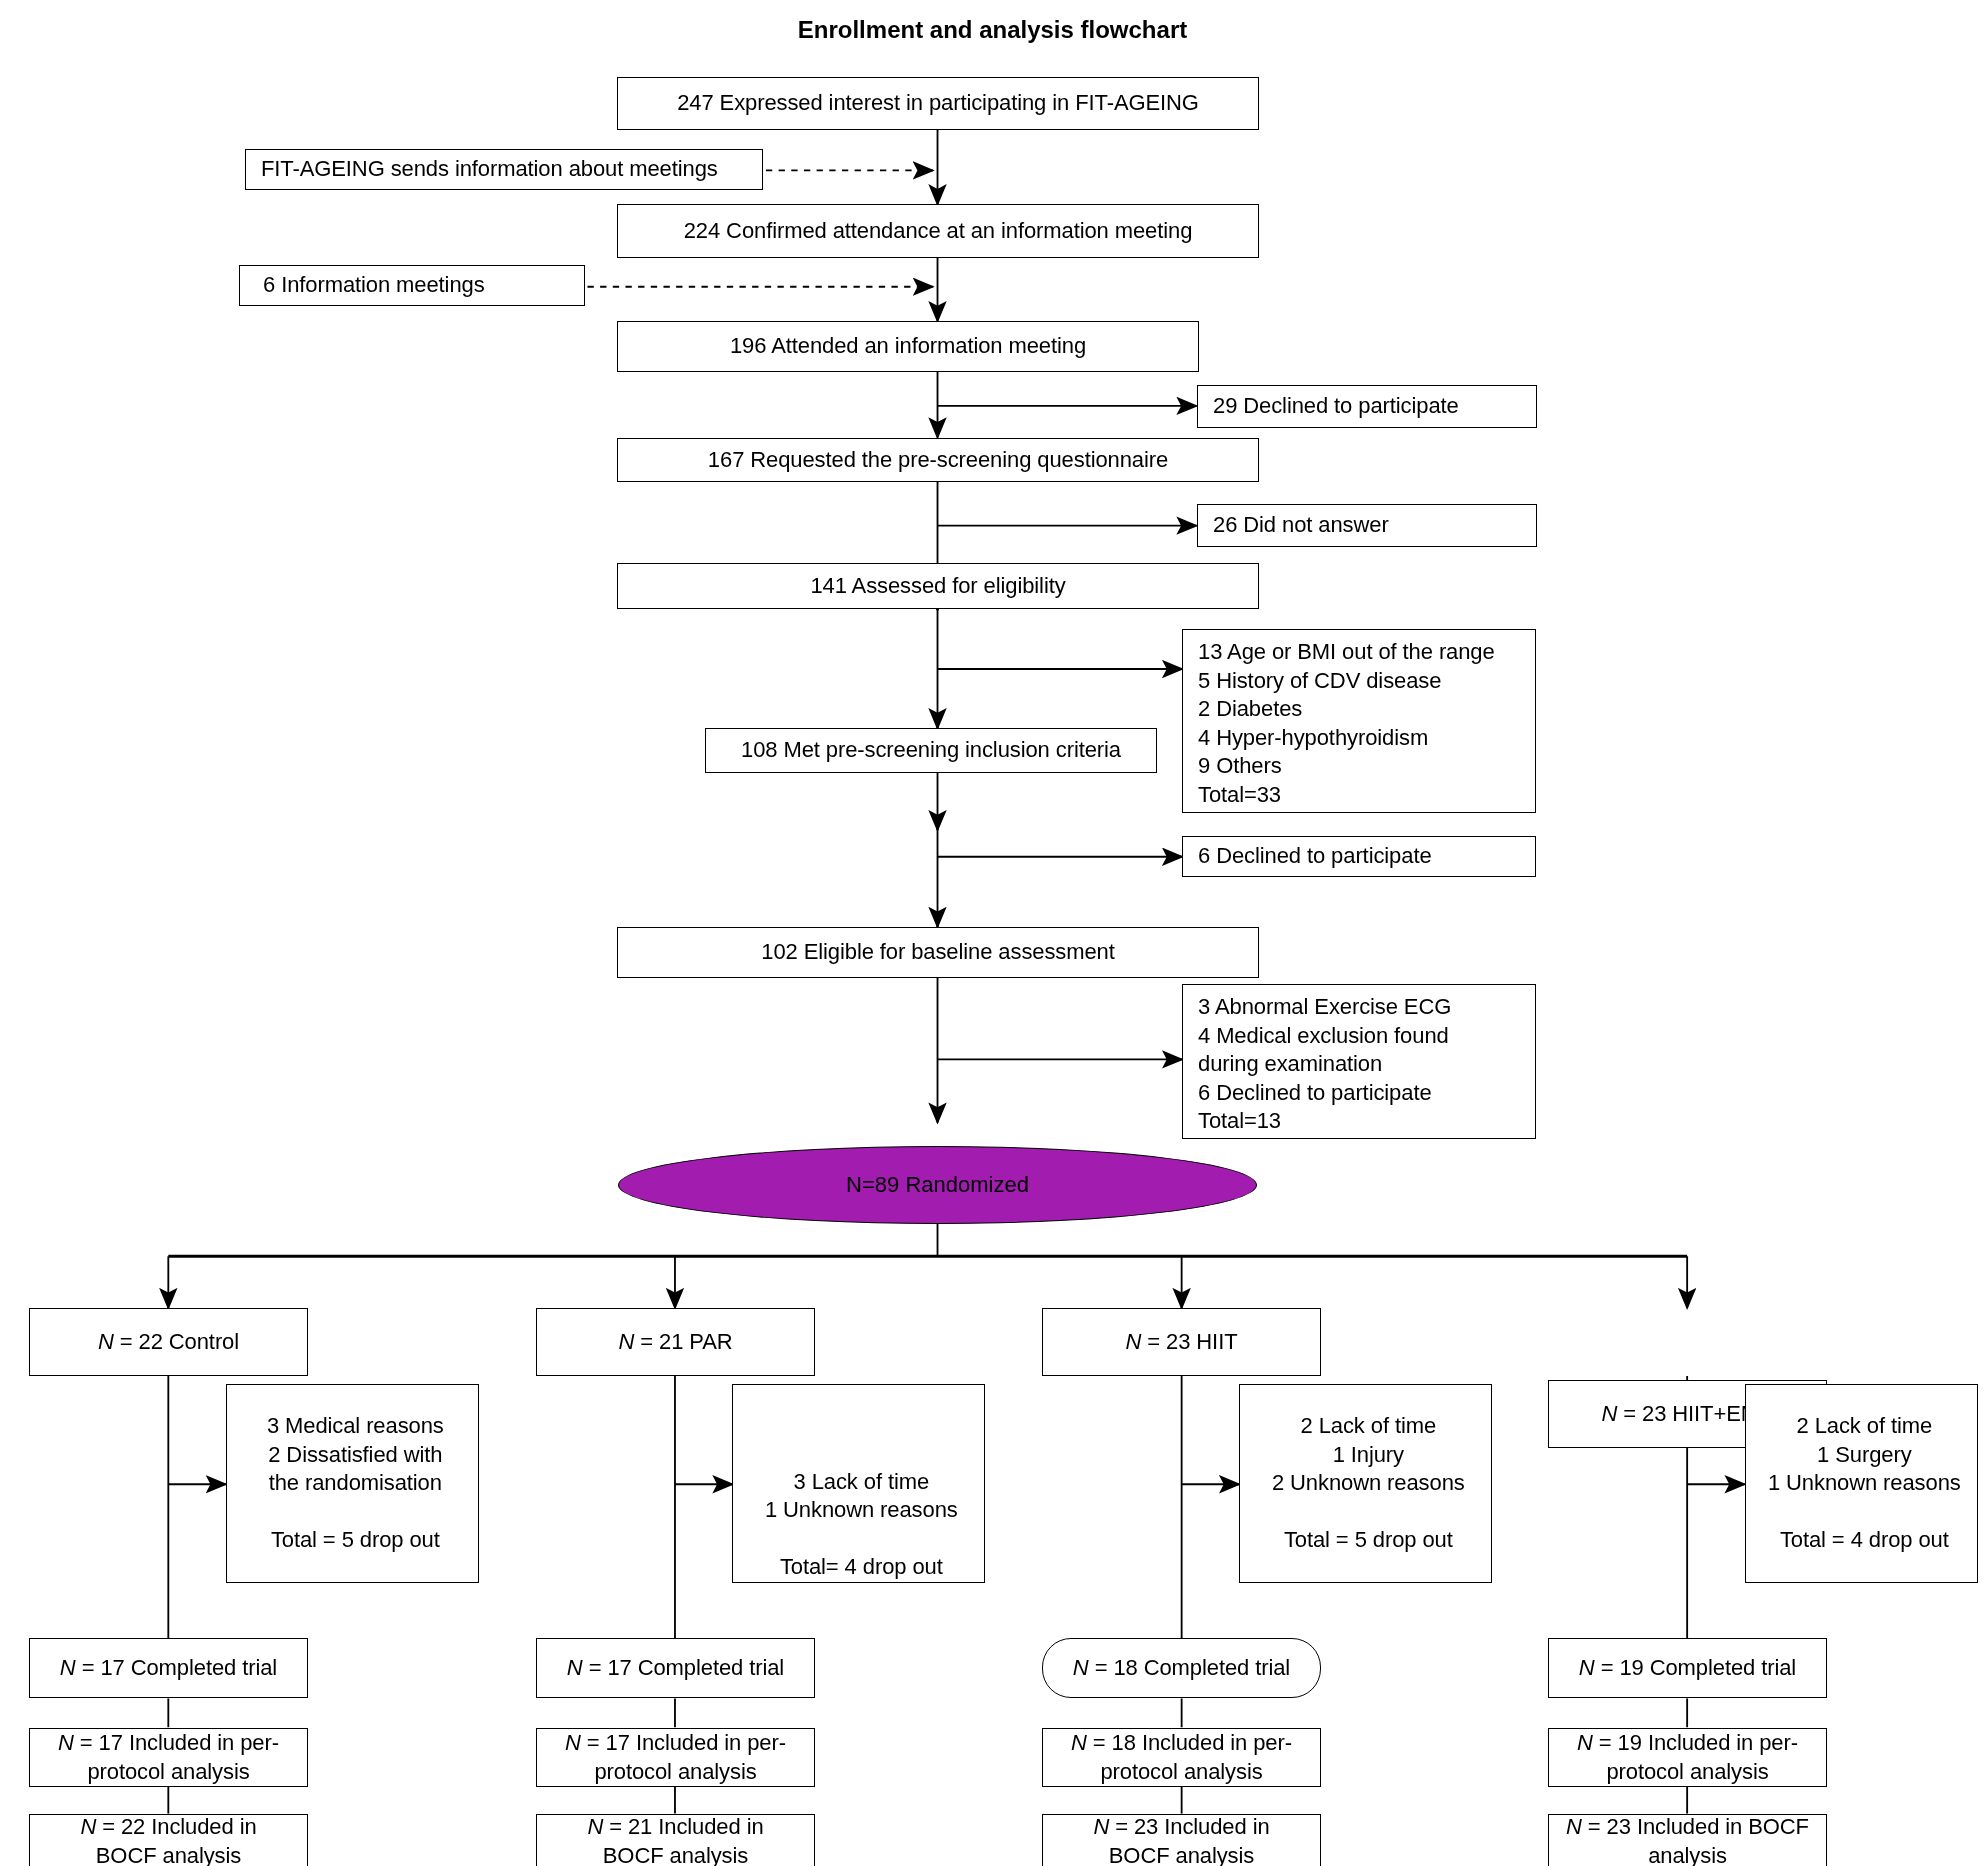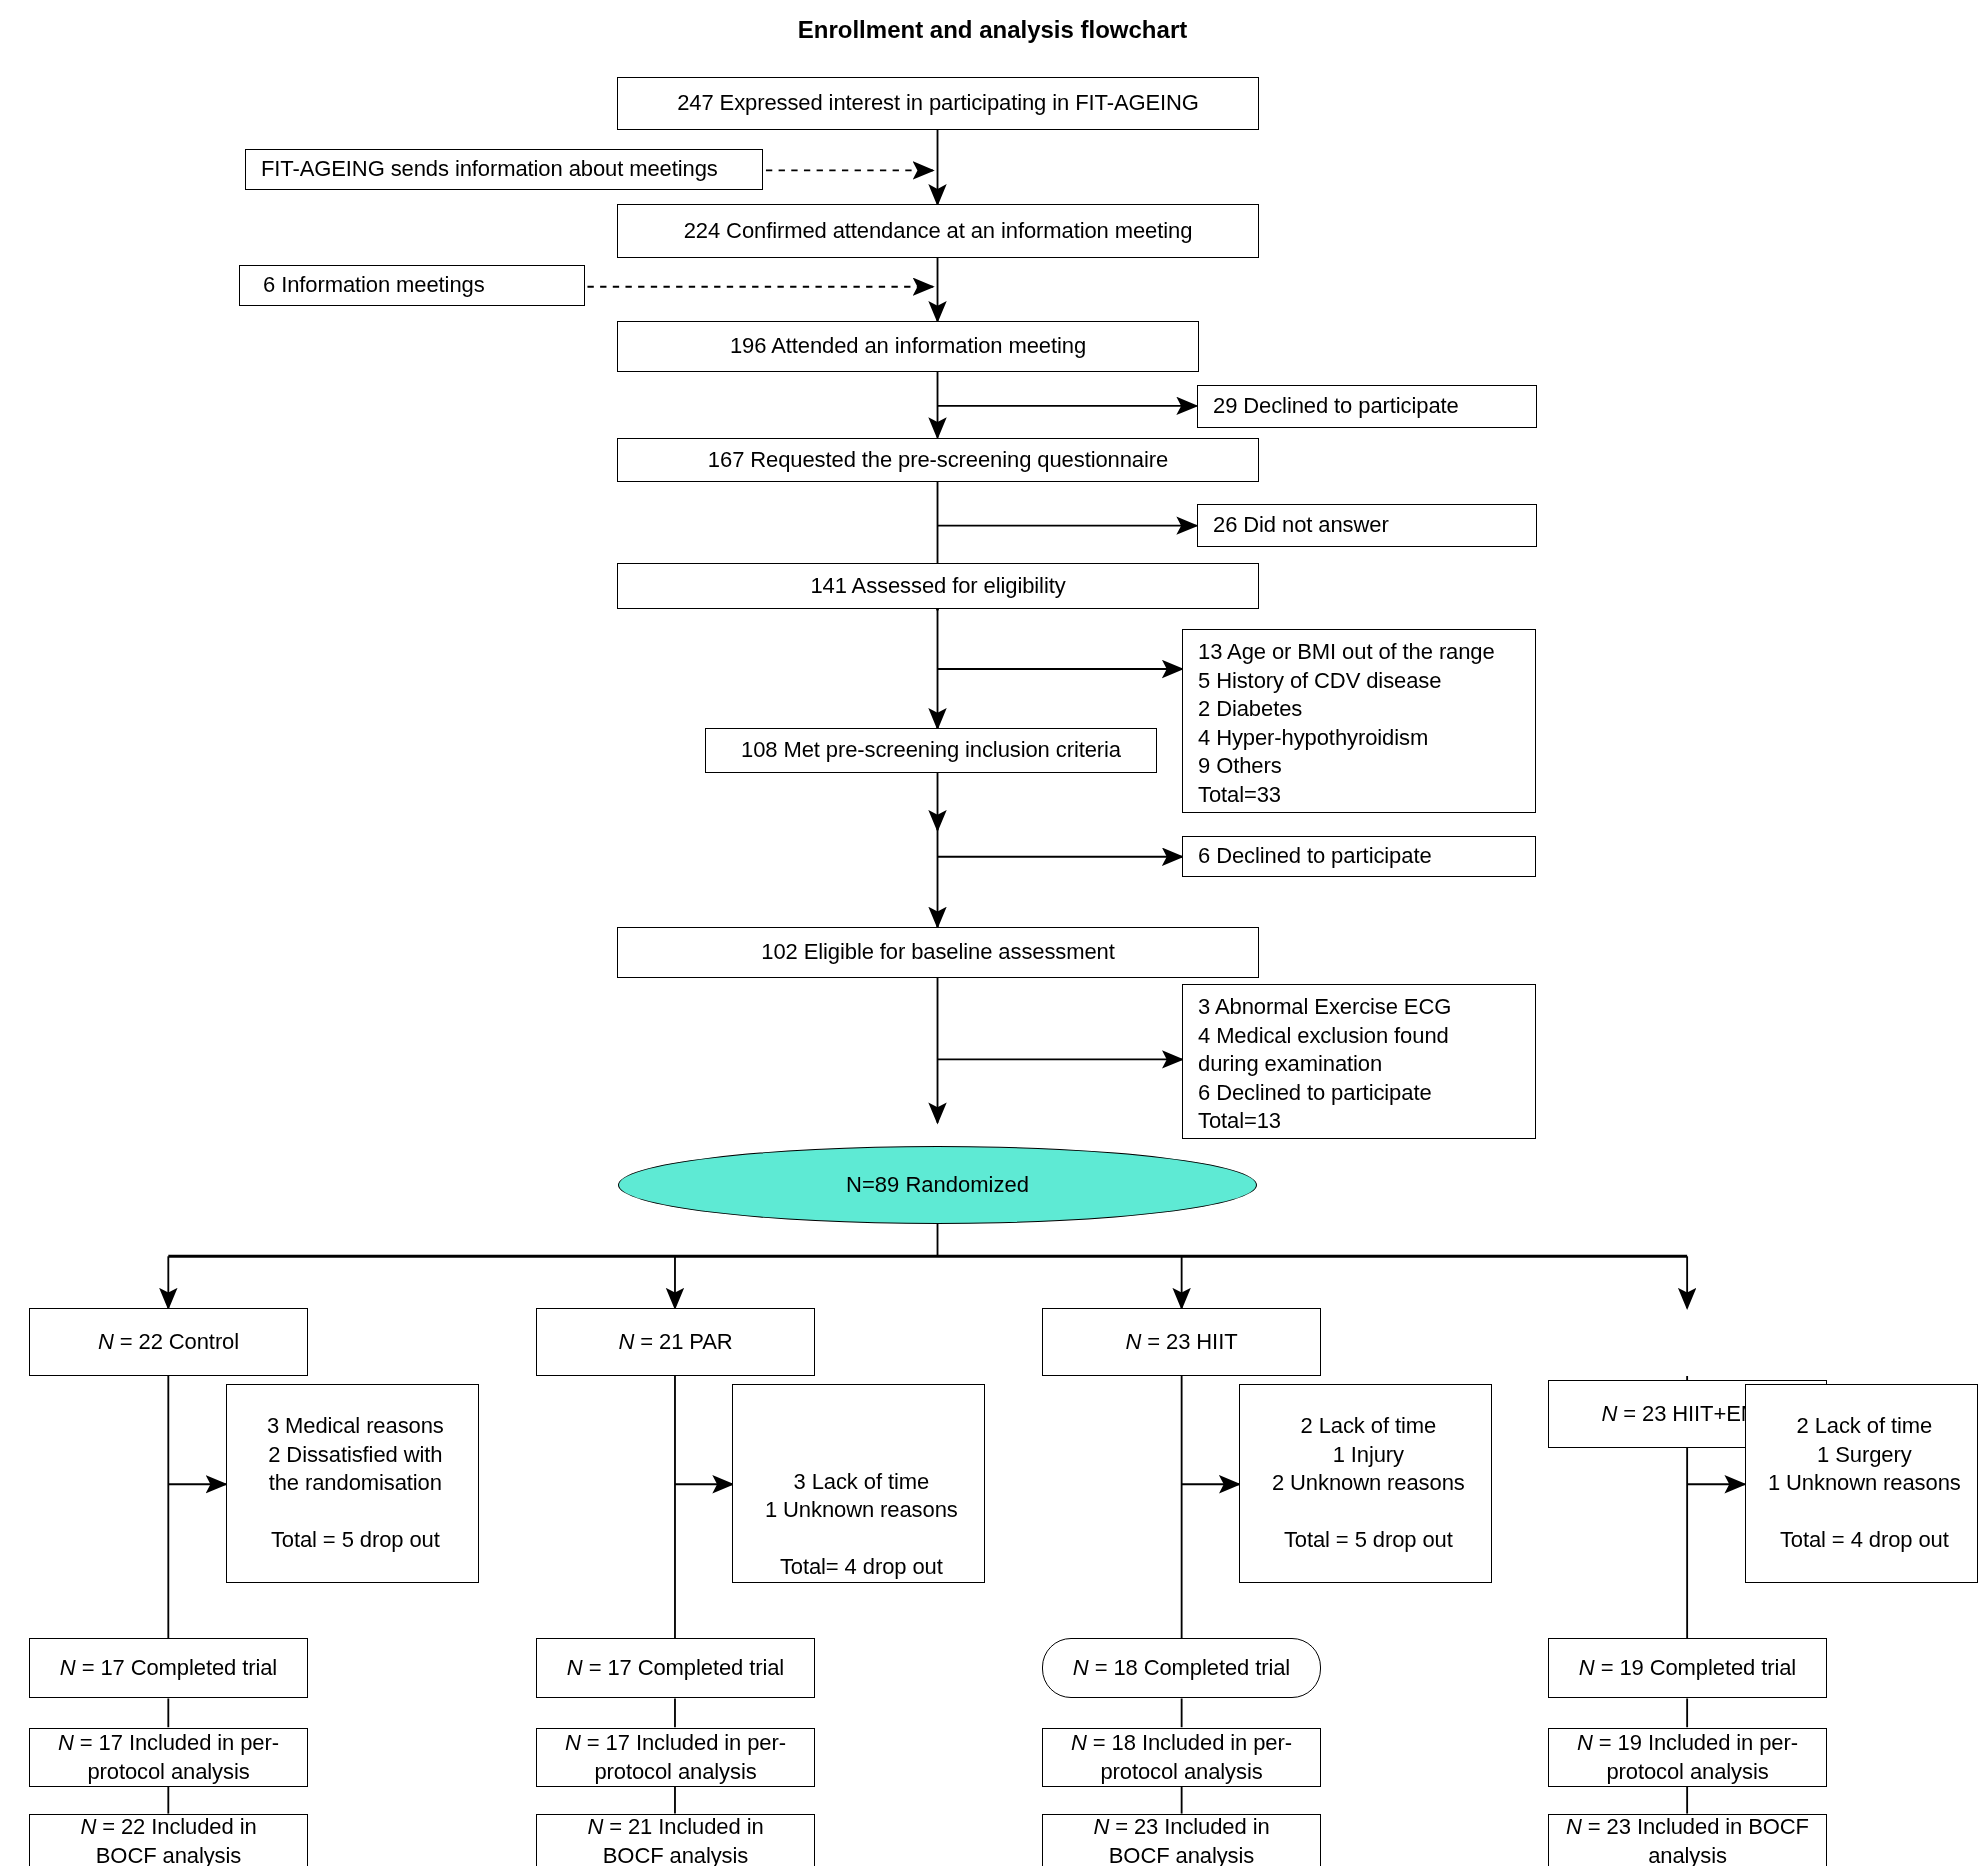--- a/index.html
+++ b/index.html
@@ -49,21 +49,21 @@
     font-size: 24px;
     font-weight: bold;
     color: #000000;
     font-family: "Liberation Sans", sans-serif;
   }
   .ellipse {
     position: absolute;
     box-sizing: border-box;
     border: 1.7px solid #000000;
     border-radius: 50%;
-    background: #5eead4;
+    background: #a21caf;
     display: flex;
     align-items: center;
     justify-content: center;
     text-align: center;
     font-size: 22px;
     color: #000000;
   }
 </style>
 </head>
 <body>

